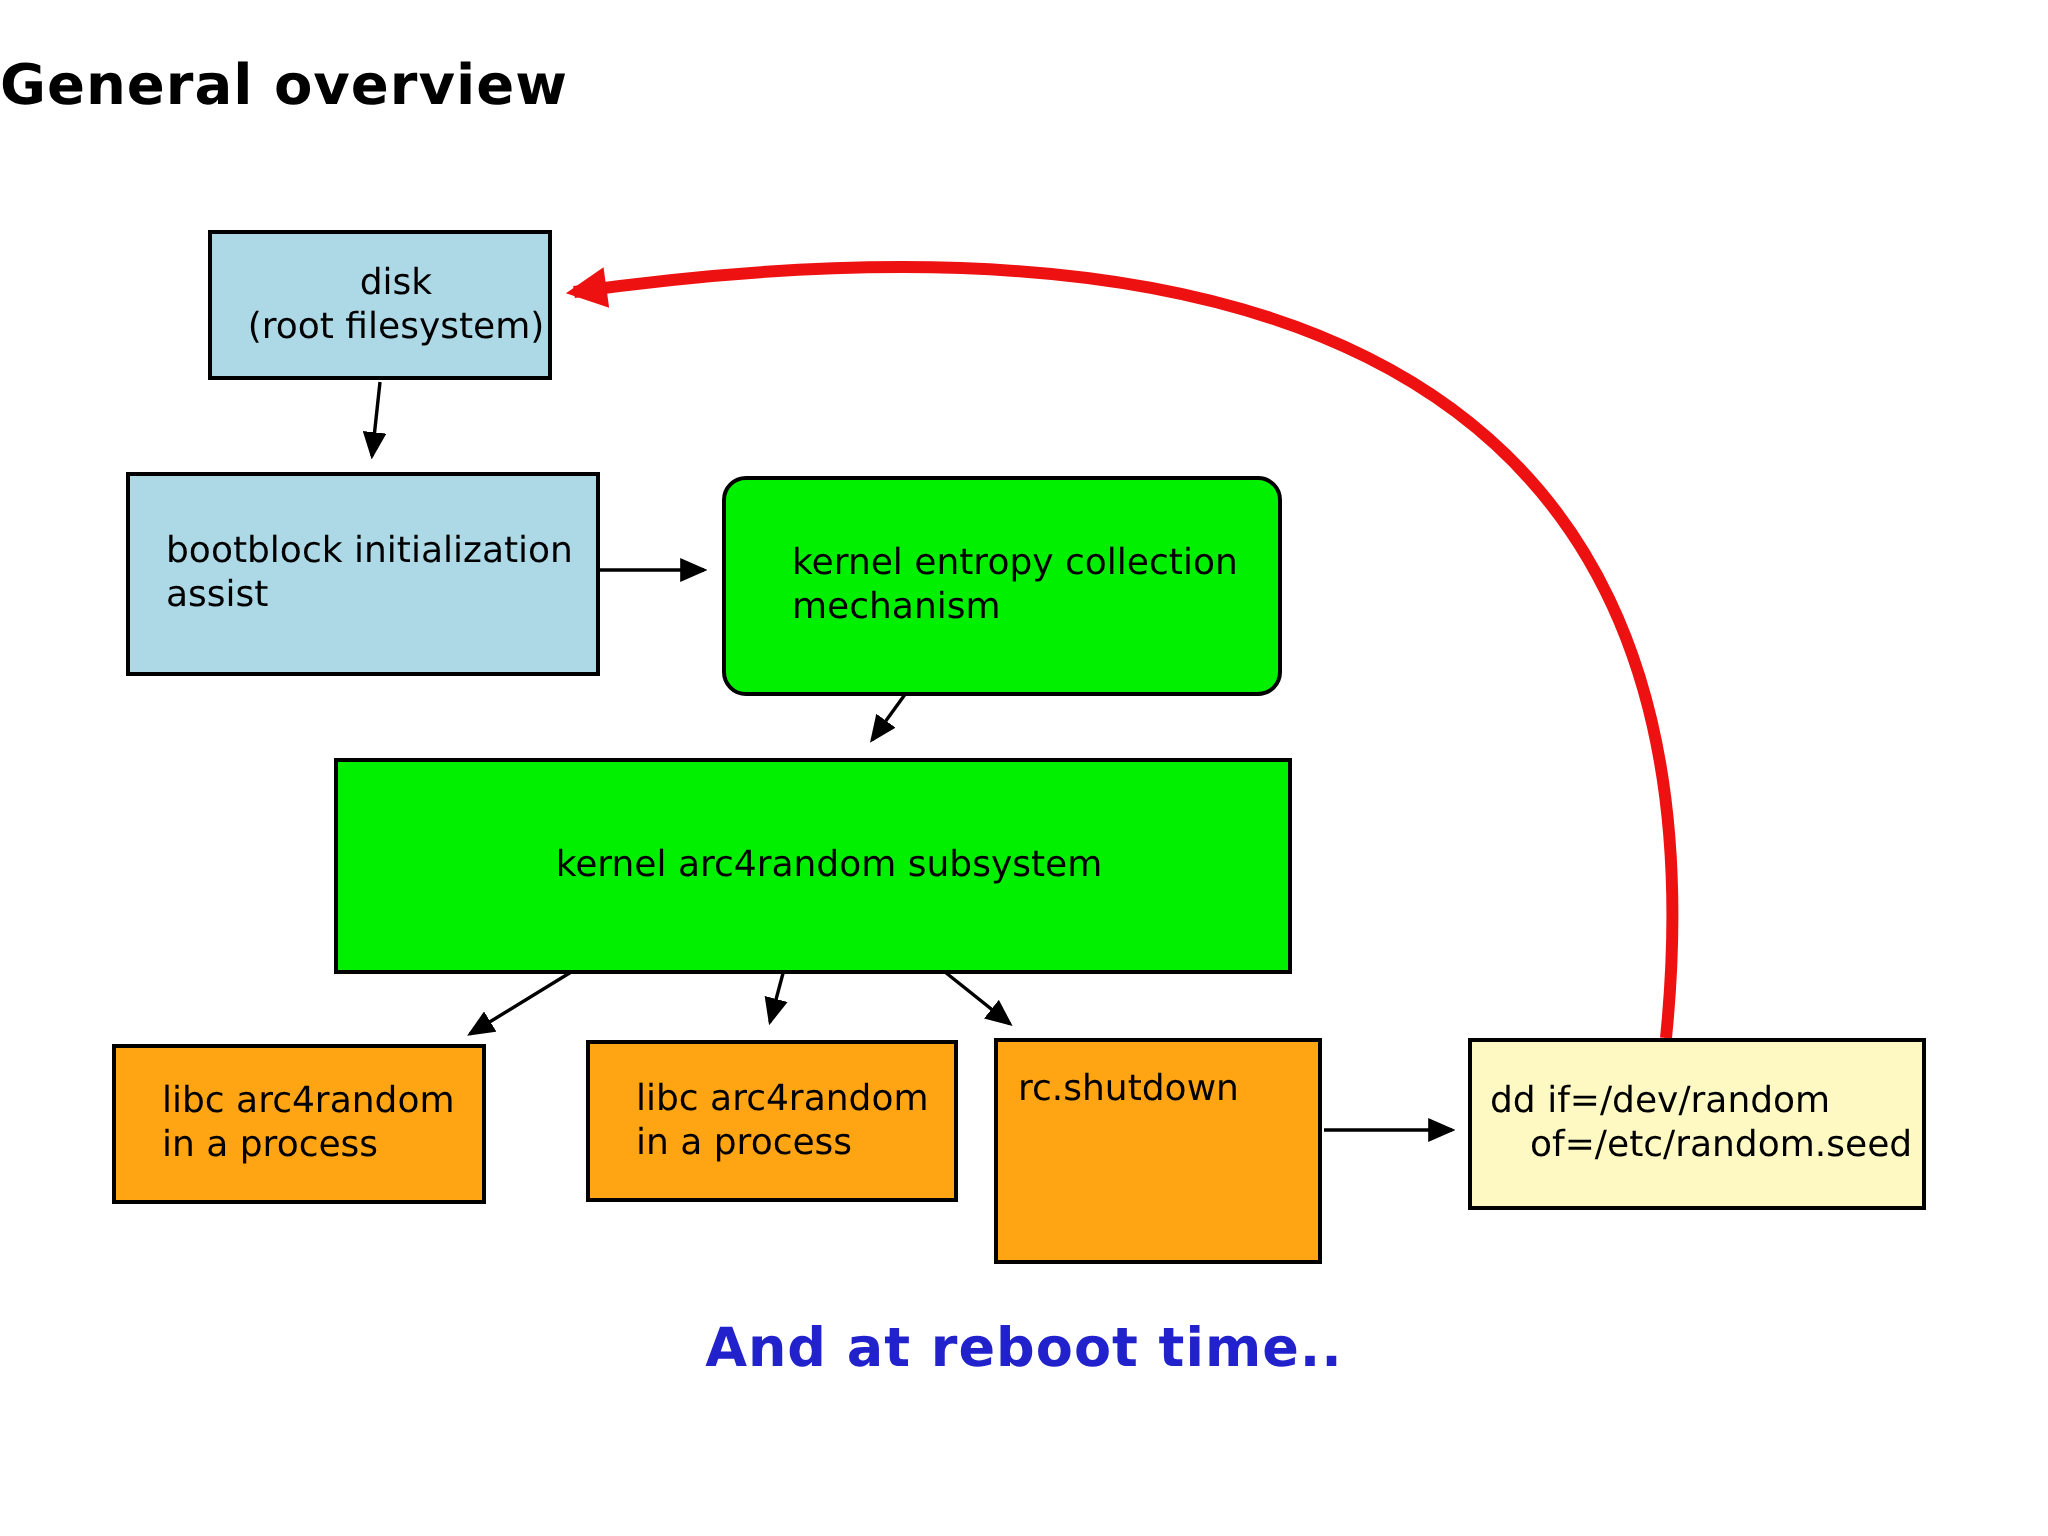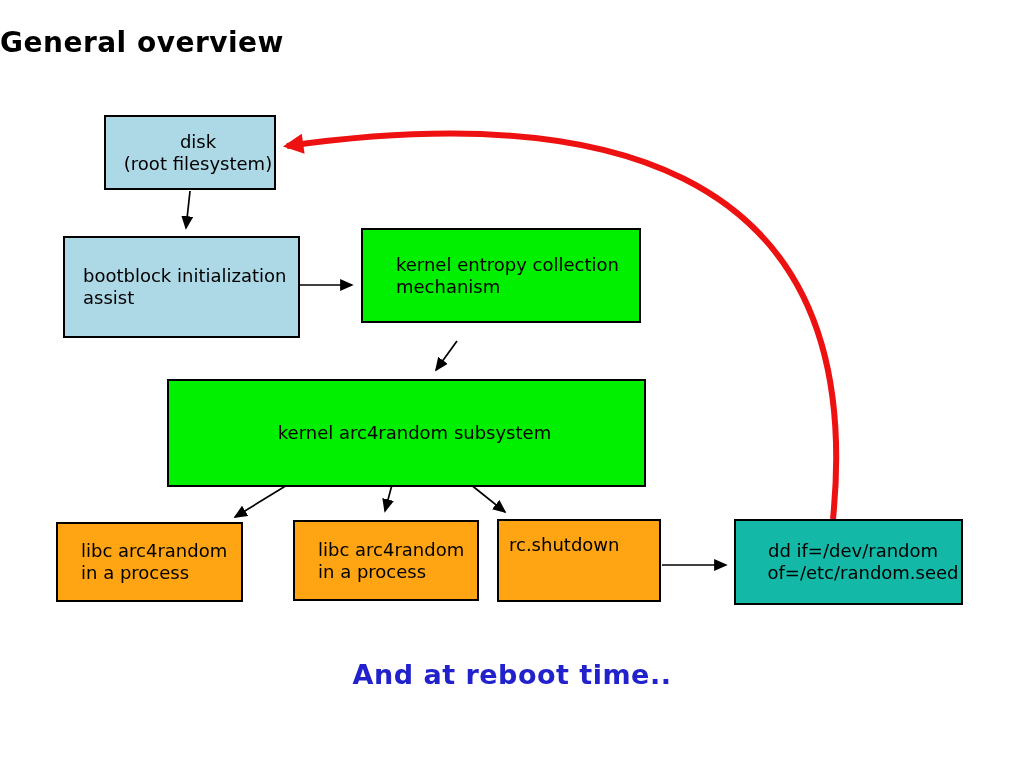--- a/index.html
+++ b/index.html
@@ -10,25 +10,25 @@
   #connectors{position:absolute;left:0;top:0;width:1024px;height:768px;pointer-events:none;}
   .node{
     position:absolute;box-sizing:border-box;border:2px solid #000;
     display:flex;flex-direction:column;justify-content:center;
     font-size:18px;line-height:22px;color:#000;
   }
   .node span{display:block;}
   .center{align-items:center;text-align:center;padding-left:16px;}
   #n-disk      {left:104px;top:115px;width:172px;height:75px;}
   #n-bootblock {left:63px; top:236px;width:237px;height:102px;padding-left:18px;}
-  #n-entropy   {left:361px;top:228px;width:280px;height:95px;padding-left:33px;}
+  #n-entropy   {left:361px;top:238px;width:280px;height:110px;padding-left:33px;border-radius:12px;}
   #n-arc4      {left:167px;top:379px;width:479px;height:108px;}
   #n-libc1     {left:56px; top:522px;width:187px;height:80px;padding-left:23px;}
   #n-libc2     {left:293px;top:520px;width:186px;height:81px;padding-left:23px;}
-  #n-rcshutdown{left:497px;top:519px;width:164px;height:83px;justify-content:flex-start;padding:13px 0 0 10px;}
+  #n-rcshutdown{left:497px;top:519px;width:164px;height:113px;justify-content:flex-start;padding:13px 0 0 10px;}
   #n-dd        {left:734px;top:519px;width:229px;height:86px;padding-left:9px;}
   #n-dd .indent{padding-left:20px;}
   .title{
     position:absolute;left:0;top:26px;width:816px;
     font-size:28px;font-weight:bold;letter-spacing:.5px;
   }
   .subtitle{
     position:absolute;left:0;top:659px;width:1024px;text-align:center;
     font-size:27px;font-weight:700;letter-spacing:.5px;
   }
@@ -89,20 +89,20 @@
 
   <div class="node" id="n-libc2" style="background: rgb(255, 165, 19);">
     <span>libc arc4random</span>
     <span>in a process</span>
   </div>
 
   <div class="node" id="n-rcshutdown" style="background: rgb(255, 165, 19);">
     <span>rc.shutdown</span>
   </div>
 
-  <div class="node" id="n-dd" style="background: #14b8a6; align-items: center;">
+  <div class="node" id="n-dd" style="background: #fef9c3;">
     <span>dd if=/dev/random</span>
     <span class="indent">of=/etc/random.seed</span>
   </div>
 
   <div class="subtitle" style="color: rgb(34, 34, 204);">And at reboot time..</div>
 
 </div>
 
 </body></html>

